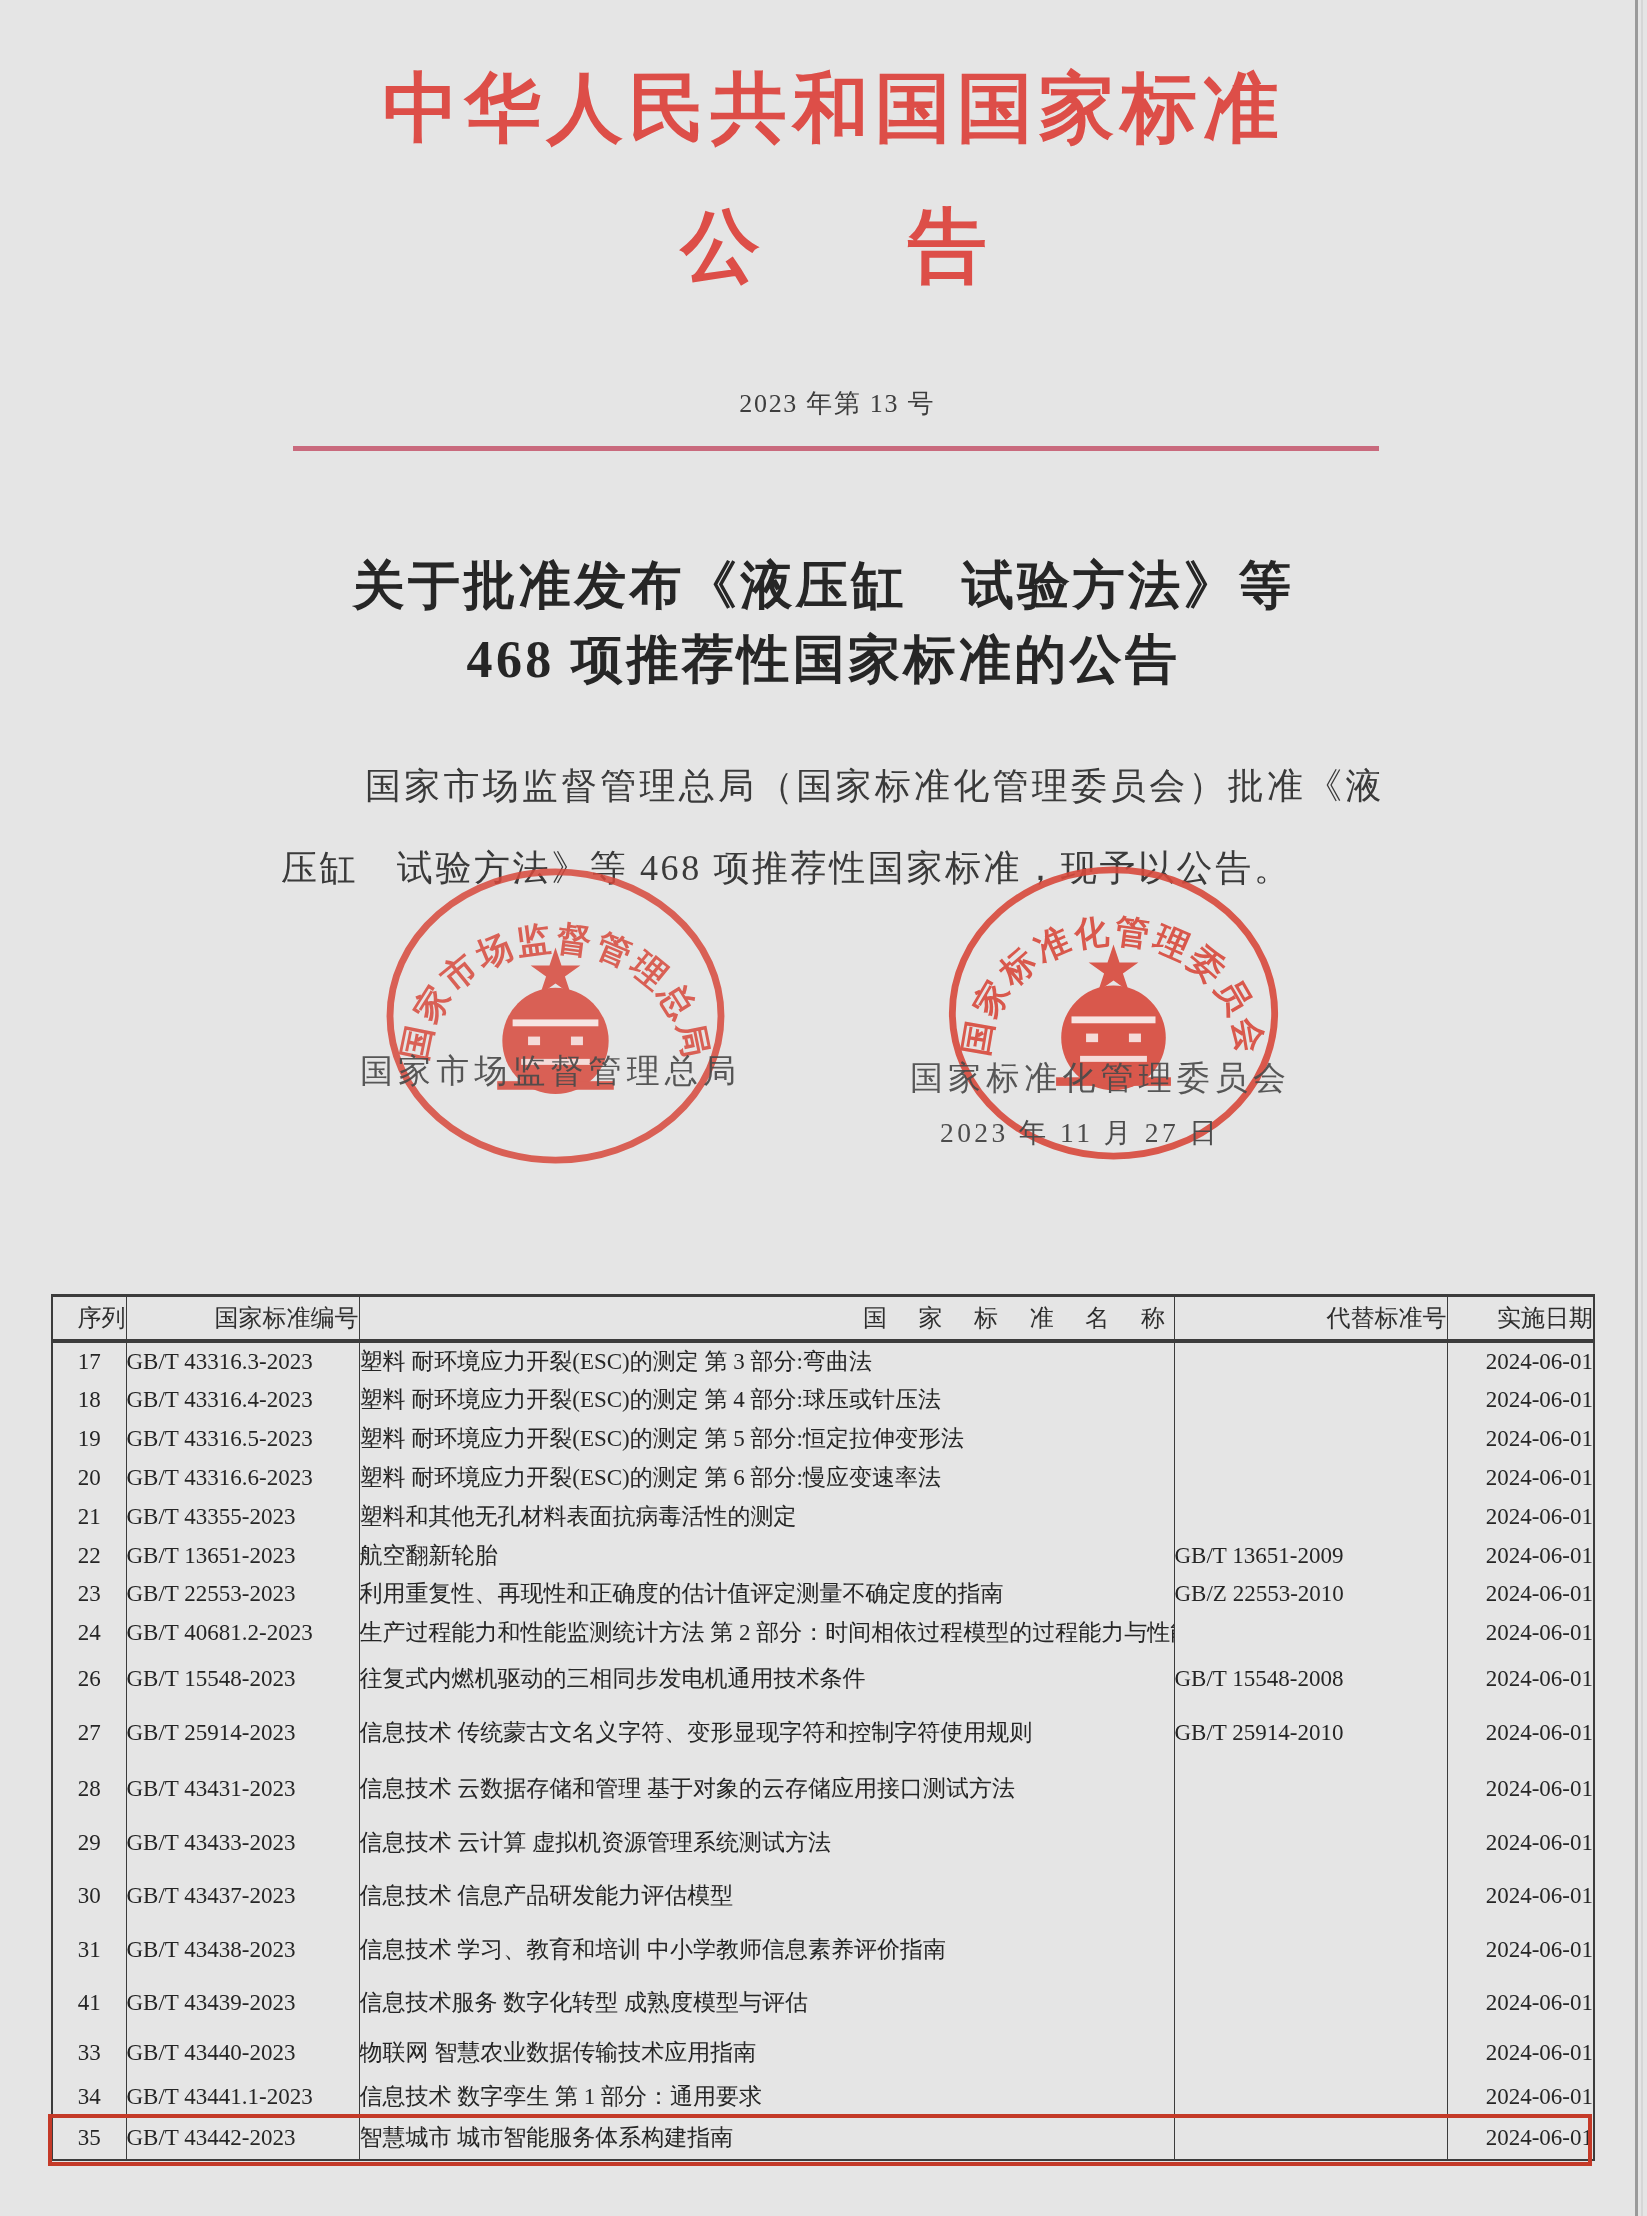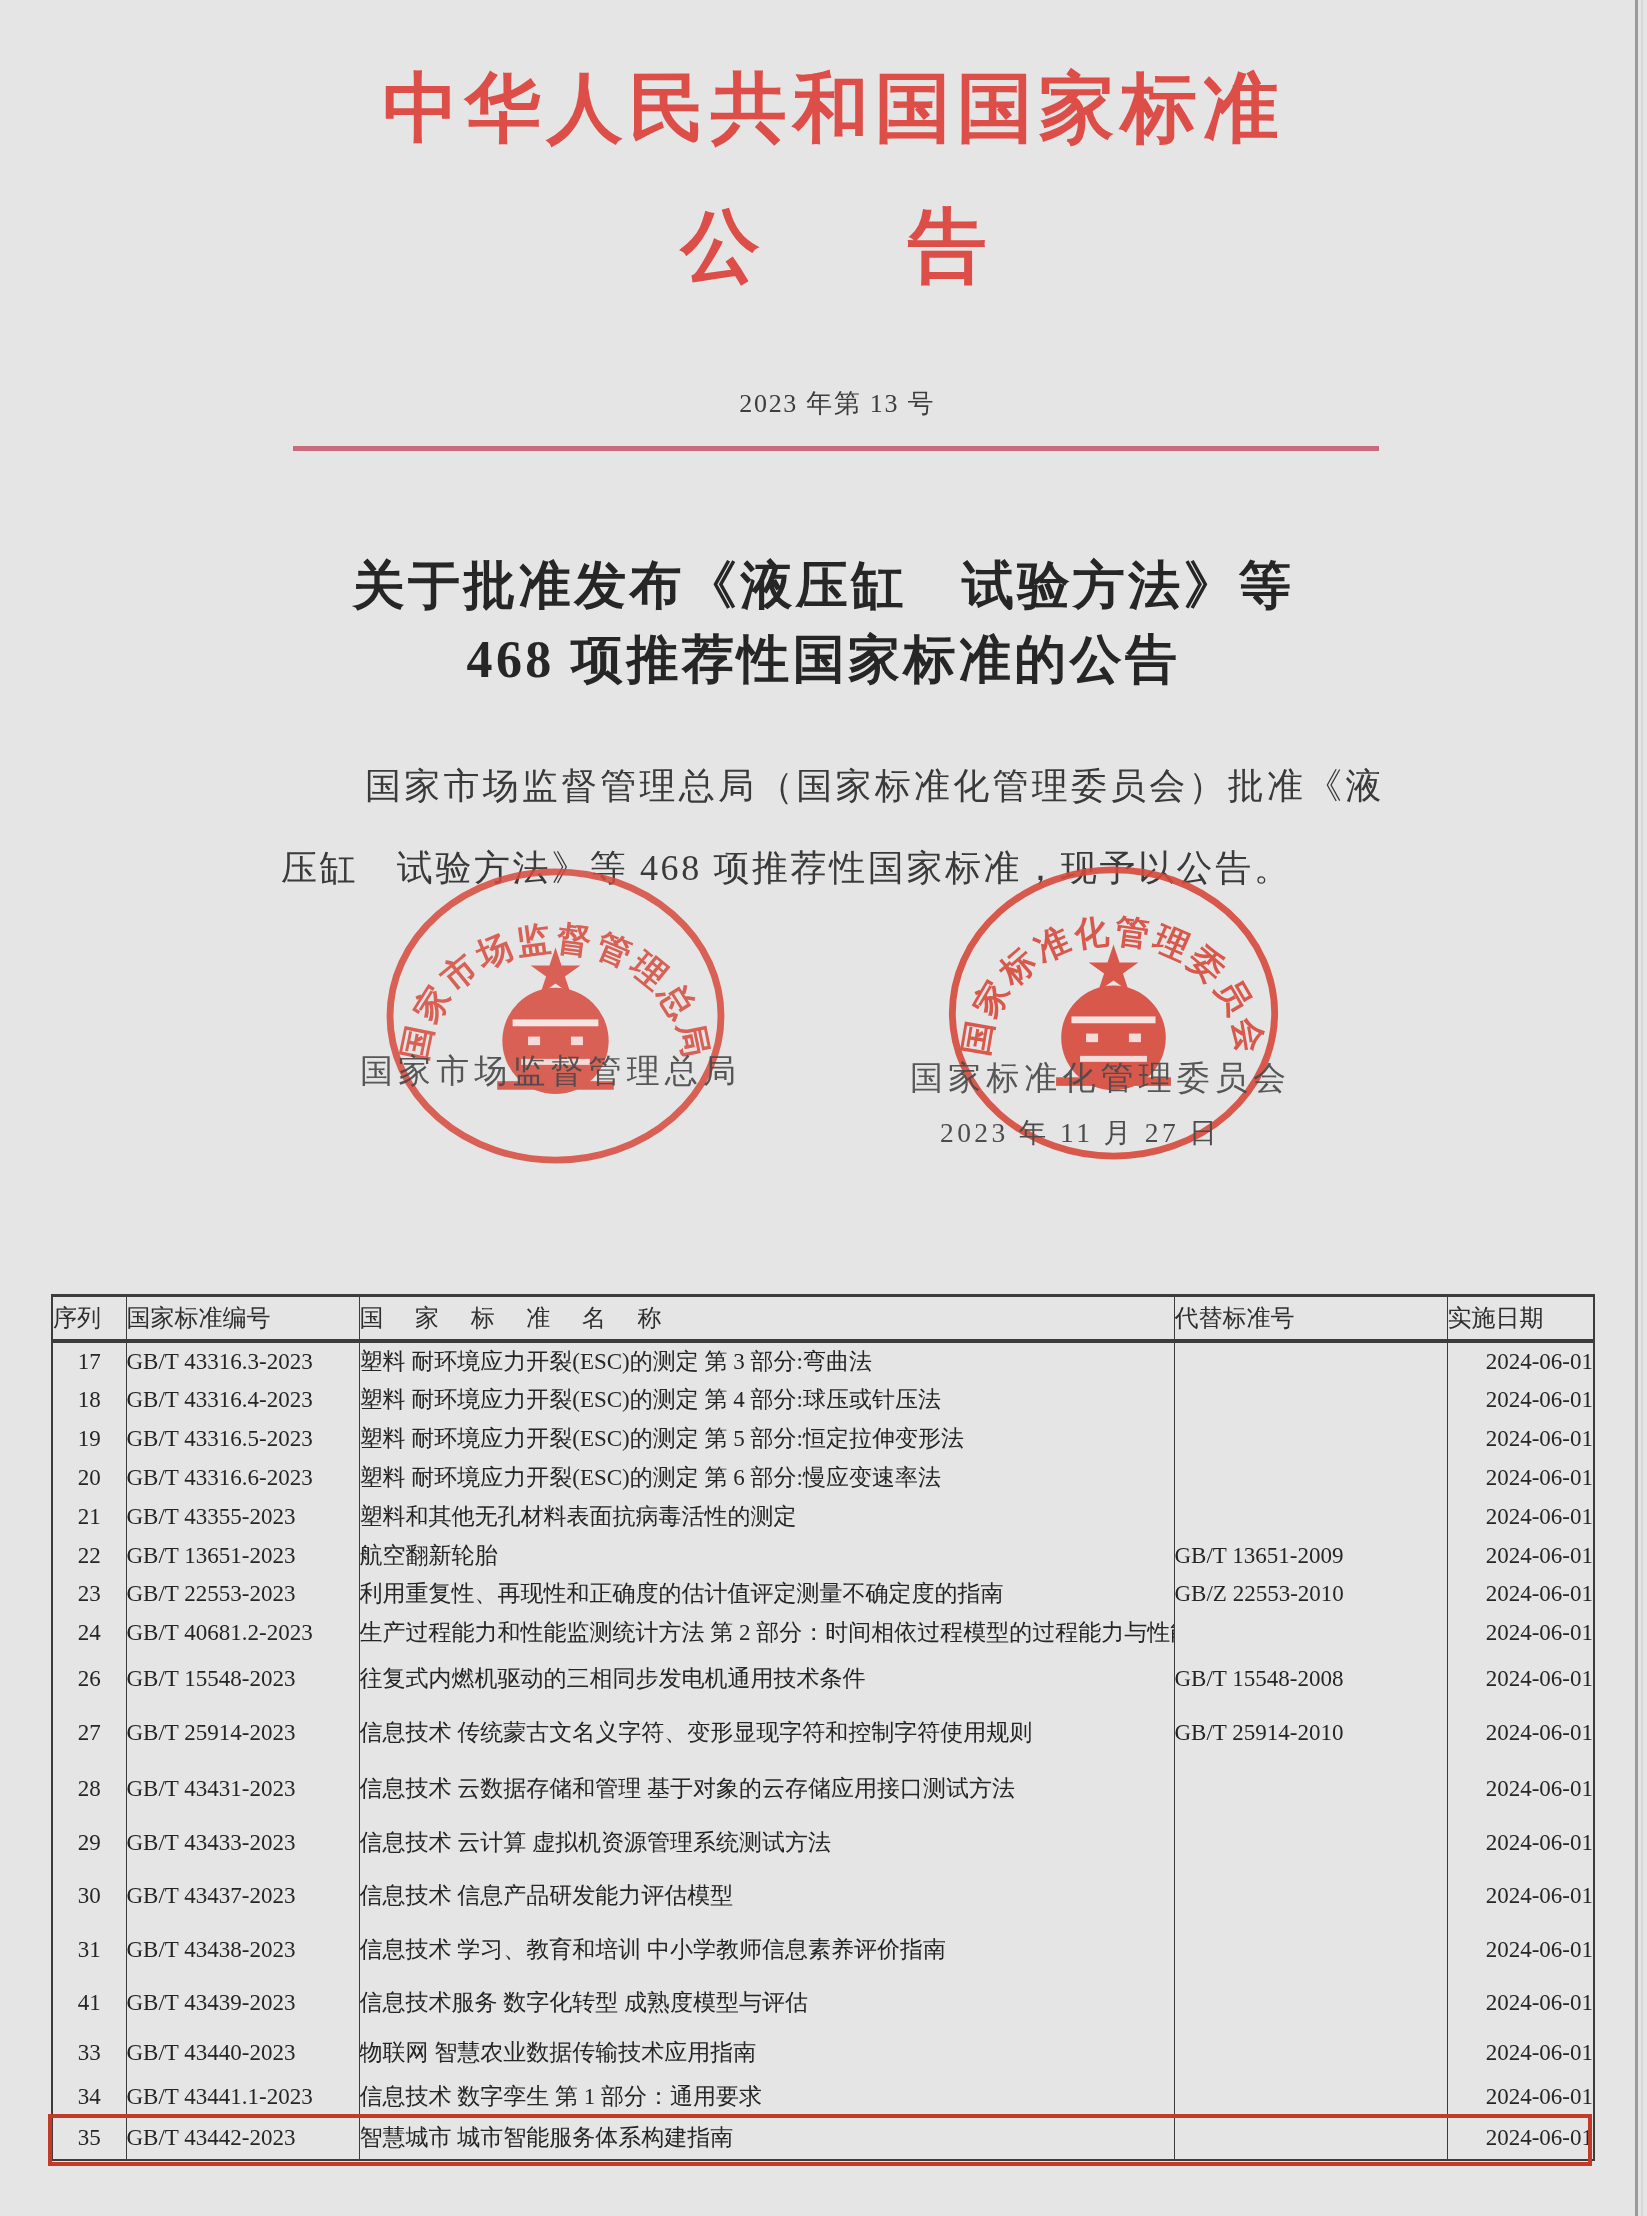--- a/index.html
+++ b/index.html
@@ -53,21 +53,21 @@
     width:100%;border-collapse:collapse;table-layout:fixed;
     border-top:3.4px solid #3c3c3c;border-bottom:2.6px solid #3c3c3c;
     border-left:2.6px solid #3c3c3c;border-right:2.6px solid #3c3c3c;
   }
   table.std th,table.std td{
     border-left:1.7px solid #3c3c3c;overflow:hidden;white-space:nowrap;
     font-weight:normal;padding:0;
   }
   table.std th:first-child,table.std td:first-child{border-left:none;}
   thead tr{height:45px;}
-  thead th{font-size:24px;font-weight:bold;text-align:left;border-bottom:4.3px solid #3c3c3c;}
+  thead th{font-size:24px;font-weight:bold;text-align:right;border-bottom:4.3px solid #3c3c3c;}
   thead th.name-h{letter-spacing:8.6px;font-family:Liberation Mono, monospace;}
   tbody td{font-size:23px;line-height:28px;color:#252525;}
   td.c-seq{text-align:center;}
   td.c-code{padding-left:19px;}
   td.c-name{padding-left:13.7px;}
   td.c-rep{padding-left:13.7px;}
   td.c-date{text-align:right;}
   
   tbody tr:nth-child(1){height:40px;}  tbody tr:nth-child(2){height:39px;}
   tbody tr:nth-child(3){height:39px;}  tbody tr:nth-child(4){height:39px;}

